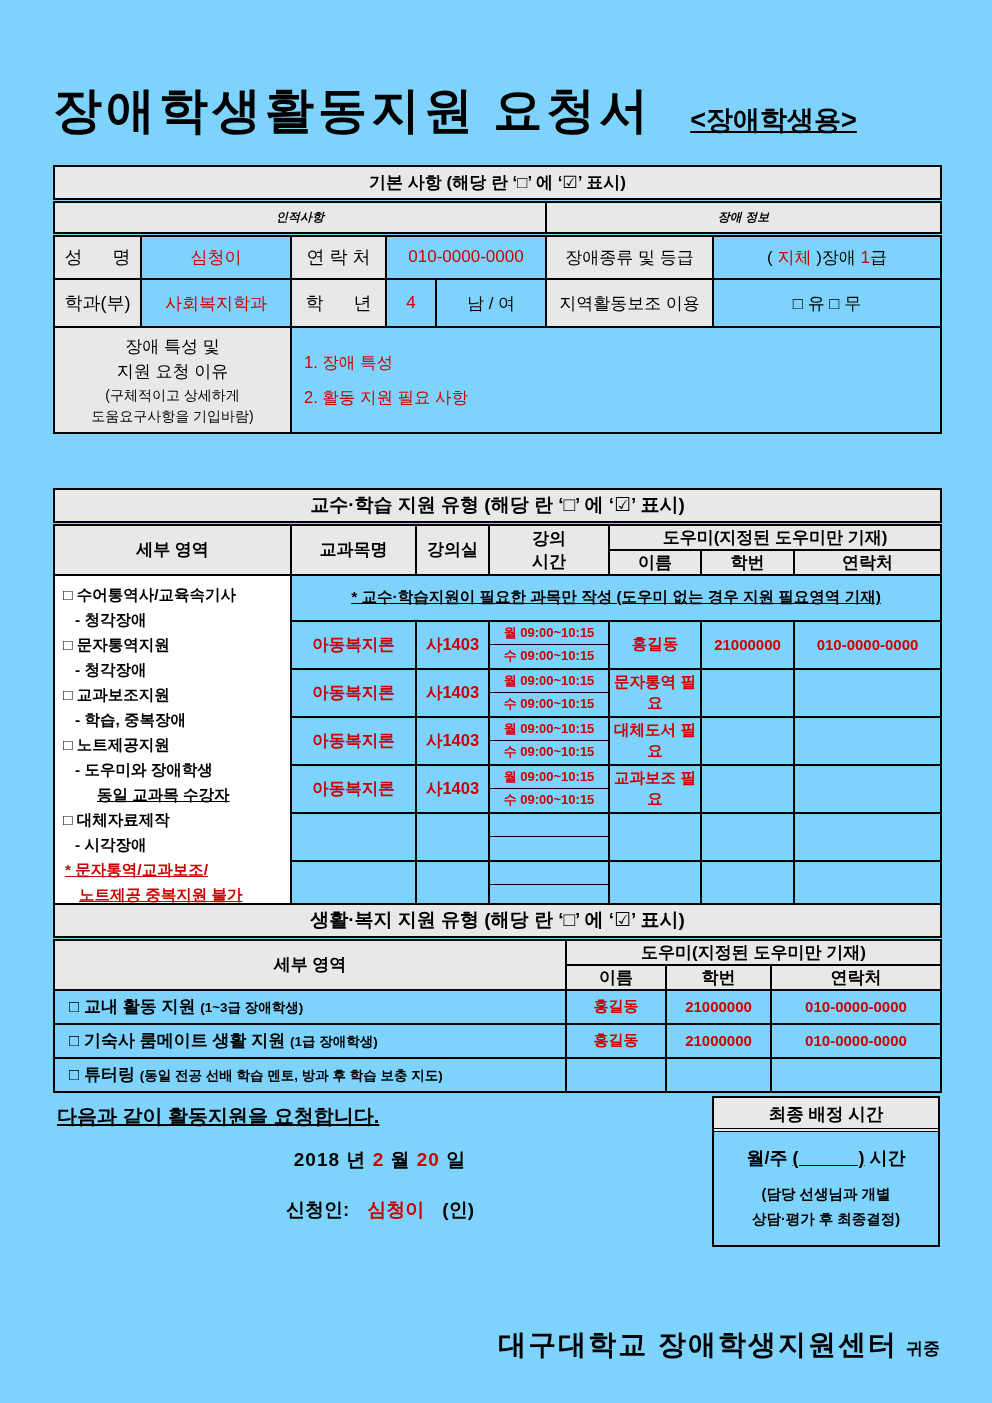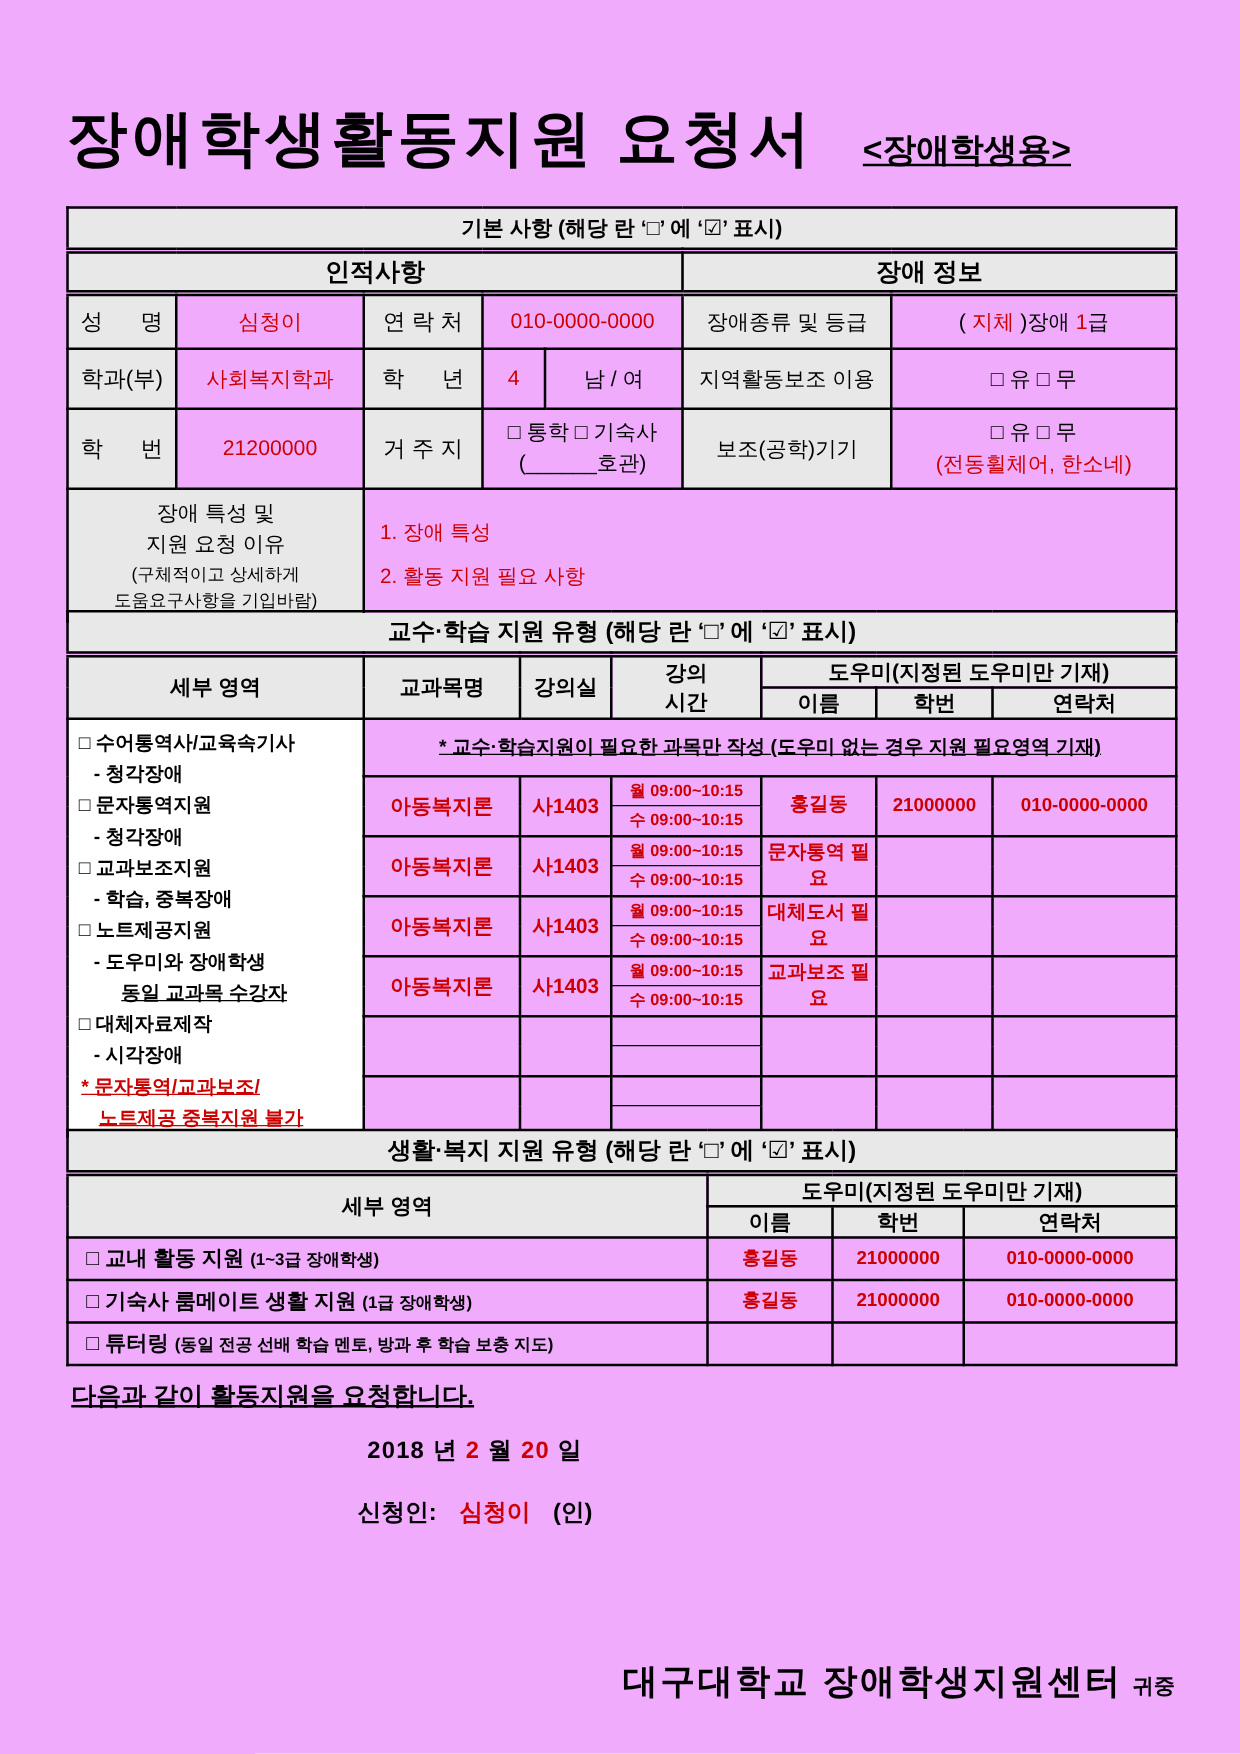--- a/index.html
+++ b/index.html
@@ -1,18 +1,18 @@
 <!DOCTYPE html>
 <html><head>
 <meta charset="utf-8">
 <style>
   * { margin:0; padding:0; box-sizing:border-box; }
   html,body { background:#fff; }
   .page {
-    position:relative; width:992px; height:1403px; background:#f0abfc;
+    position:relative; width:992px; height:1403px; background:#7dd3fc;
     font-family:"Liberation Sans","DejaVu Sans",sans-serif; color:#000;
   }
   
   .title-row { position:absolute; left:53px; top:78px; width:887px; display:flex; align-items:flex-end; }
   .main-title {
     font-family:"Liberation Serif","DejaVu Serif",serif;
     font-size:49px; font-weight:bold; letter-spacing:4px; white-space:nowrap;
   }
   .title-tag {
     margin-left:38px; margin-bottom:6px; font-size:27px; font-weight:bold;
@@ -21,21 +21,21 @@
   
   table { border-collapse:collapse; table-layout:fixed; width:887px; }
   td, th { border:2px solid #000; vertical-align:middle; text-align:center; overflow:hidden; font-weight:normal; }
   .gray { background:#e8e8e8; }
   .red { color:#cc0000; }
   .sec-head { font-size:19px; font-weight:bold; height:34px; border-bottom:5px double #000; }
   .t1 { position:absolute; left:53px; top:165px; }
   .t2 { position:absolute; left:53px; top:488px; }
   .t3 { position:absolute; left:53px; top:903px; }
   
-  .t1 .subhead { font-size:20px; font-weight:bold; height:34px; border-bottom:5px double #000; }
+  .t1 .subhead { font-size:12px; font-weight:bold; height:34px; border-bottom:5px double #000;font-style:italic; }
   .t1 td { font-size:17px; }
   .t1 .lbl { white-space:pre; font-size:18px; }
   .rA td { height:45px; }
   .rB td { height:48px; }
   .rC td { height:64px; }
   .rD td { height:106px; }
   .small2 { font-size:14.5px; line-height:1.45; }
   .dev2 { font-size:16px; line-height:1.55; }
   .reason-lbl .l1 { font-size:17px; line-height:1.5; }
   .reason-lbl .l2 { font-size:14px; line-height:1.5; }
@@ -122,34 +122,20 @@
     </tr>
     <tr class="rB">
       <td class="gray lbl">학과(부)</td>
       <td class="red">사회복지학과</td>
       <td class="gray lbl">학      년</td>
       <td class="red">4</td>
       <td>남 / 여</td>
       <td class="gray">지역활동보조 이용</td>
       <td>□ 유 □ 무</td>
     </tr>
-    <tr class="rC">
-      <td class="gray lbl">학      번</td>
-      <td class="red">21200000</td>
-      <td class="gray lbl">거 주 지</td>
-      <td colspan="2" class="small2">
-        <div>□ 통학 □ 기숙사</div>
-        <div>(______호관)</div>
-      </td>
-      <td class="gray">보조(공학)기기</td>
-      <td class="dev2">
-        <div>□ 유 □ 무</div>
-        <div class="red">(전동휠체어, 한소네)</div>
-      </td>
-    </tr>
     <tr class="rD">
       <td colspan="2" class="gray reason-lbl">
         <div class="l1">장애 특성 및</div>
         <div class="l1">지원 요청 이유</div>
         <div class="l2">(구체적이고 상세하게</div>
         <div class="l2">도움요구사항을 기입바람)</div>
       </td>
       <td colspan="5" class="reason-val">
         <div class="red">1. 장애 특성</div>
         <div class="red">2. 활동 지원 필요 사항</div>
@@ -320,16 +306,26 @@
     </tr>
   </tbody>
     </table>
 
   <div class="declaration">다음과 같이 활동지원을 요청합니다.</div>
 
   <div class="date-line"><span>2018</span><span> 년  </span><span class="red">2</span><span> 월  </span><span class="red">20</span><span> 일</span></div>
 
   <div class="sign-line"><span>신청인:</span><span class="red nm">심청이</span><span>(인)</span></div>
 
+  <div class="assign-box">
+    <div class="assign-head">최종 배정 시간</div>
+    <div class="assign-body">
+      <div class="assign-line1"><span>월/주 </span><span class="blank">(&nbsp;&nbsp;&nbsp;&nbsp;&nbsp;&nbsp;&nbsp;&nbsp;&nbsp;&nbsp;&nbsp;&nbsp;)</span><span> 시간</span></div>
+      <div class="assign-note">
+        <div>(담당 선생님과 개별</div>
+        <div>상담·평가 후 최종결정)</div>
+      </div>
+    </div>
+  </div>
 
   <div class="footer"><span class="org">대구대학교 장애학생지원센터</span><span class="suffix">귀중</span></div>
 
 </div>
 
 </body></html>

